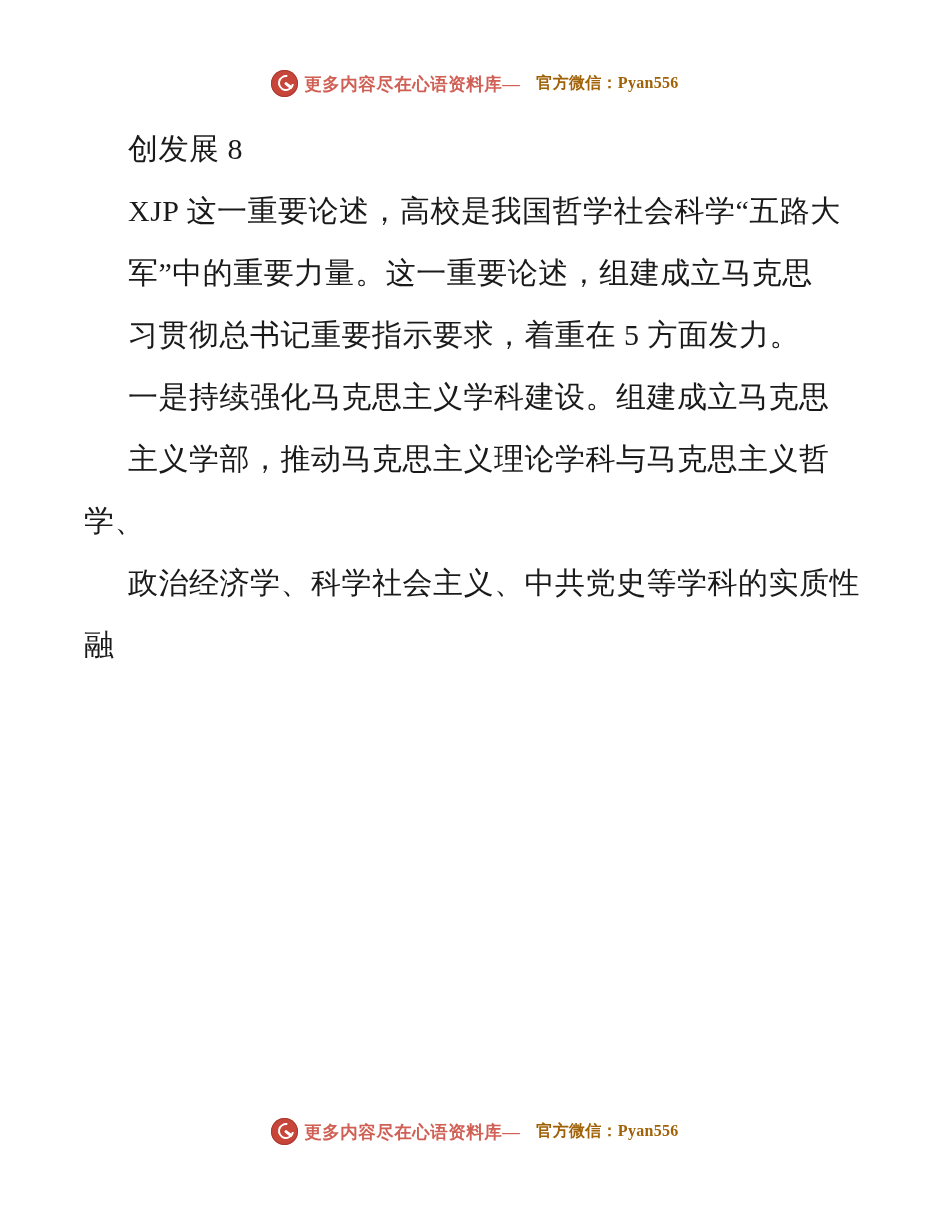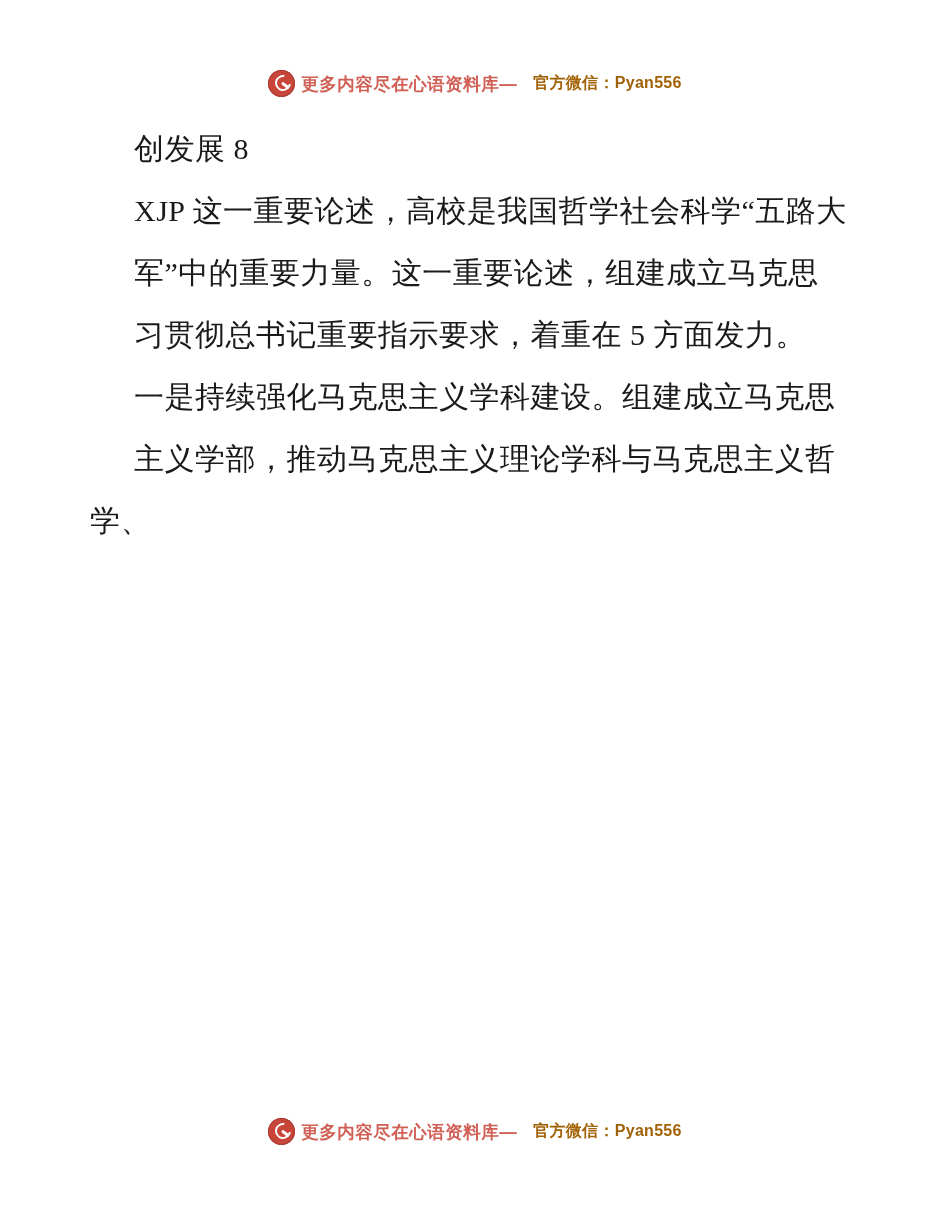--- a/index.html
+++ b/index.html
@@ -25,21 +25,21 @@
 
   
   .watermark {
     position: absolute;
     left: 0;
     width: 950px;
     display: flex;
     align-items: center;
     justify-content: center;
     gap: 6px;
-    font-family: Liberation Sans, sans-serif;
+    font-family: Liberation Serif, serif;
     white-space: nowrap;
   }
   .watermark.top { top: 70px; }
   .watermark.bottom { top: 1118px; }
 
   .wm-logo {
     width: 27px;
     height: 27px;
     border-radius: 50%;
     background: #c8453a;
@@ -82,21 +82,21 @@
     font-size: 16px;
     font-weight: bold;
     color: #a16207;
     letter-spacing: 0.3px;
     margin-left: 10px;
   }
 
   
   .content {
     position: absolute;
-    left: 90px;
+    left: 84px;
     top: 118px;
     width: 790px;
   }
   .para {
     font-size: 30px;
     line-height: 62px;
     color: #1a1a1a;
     letter-spacing: 0.5px;
     text-align: left;
     margin: 0;
@@ -117,20 +117,21 @@
     <span class="wm-text-sub">官方微信：Pyan556</span>
   </div>
 
   <div class="content">
       <div class="para"><span class="indent"></span><span>创发展 8</span></div>
       <div class="para"><span class="indent"></span><span>XJP 这一重要论述，高校是我国哲学社会科学“五路大</span></div>
       <div class="para"><span class="indent"></span><span>军”中的重要力量。这一重要论述，组建成立马克思</span></div>
       <div class="para"><span class="indent"></span><span>习贯彻总书记重要指示要求，着重在 5 方面发力。</span></div>
       <div class="para"><span class="indent"></span><span>一是持续强化马克思主义学科建设。组建成立马克思</span></div>
       <div class="para"><span class="indent"></span><span>主义学部，推动马克思主义理论学科与马克思主义哲学、</span></div>
+      <div class="para"><span class="indent"></span><span>政治经济学、科学社会主义、中共党史等学科的实质性融</span></div>
     </div>
 
   <div class="watermark bottom">
     <span class="wm-logo"></span>
     <span class="wm-text-main">更多内容尽在心语资料库—</span>
     <span class="wm-text-sub">官方微信：Pyan556</span>
   </div>
 
 </div>
 

